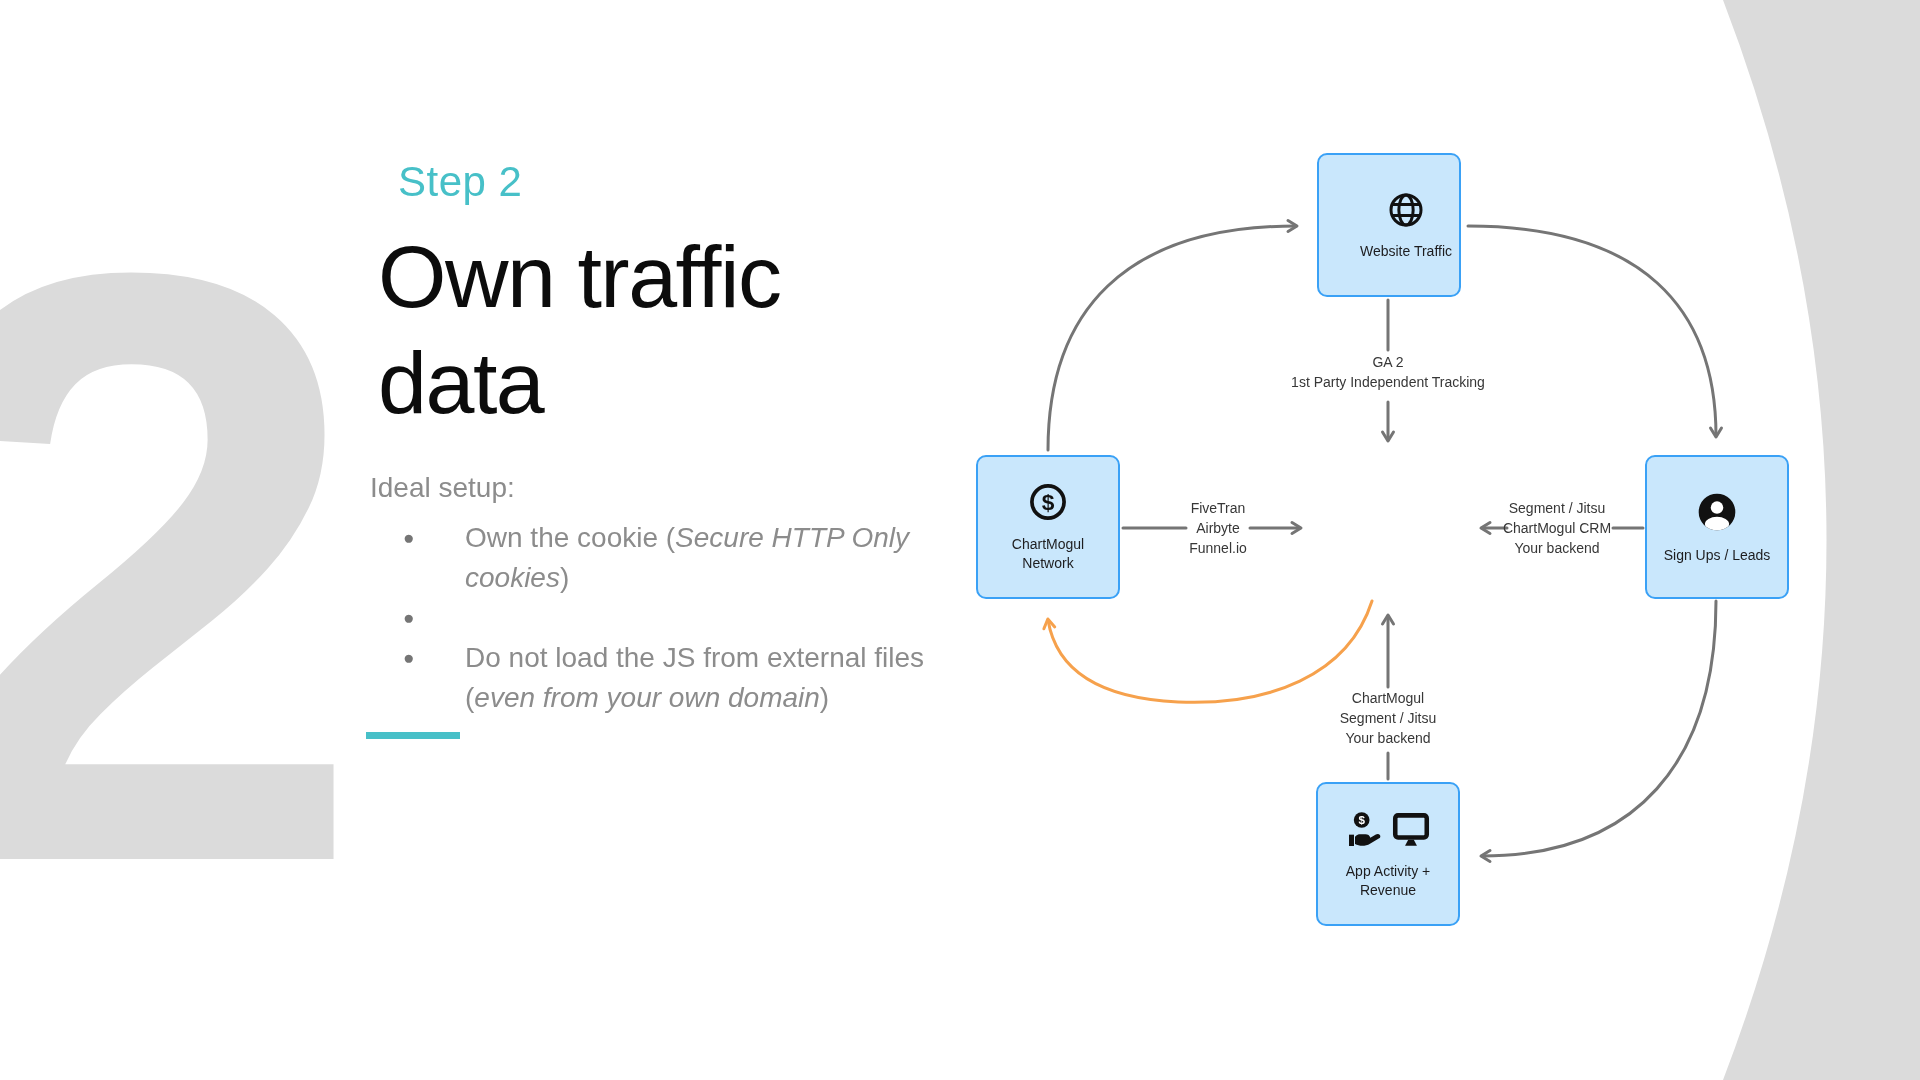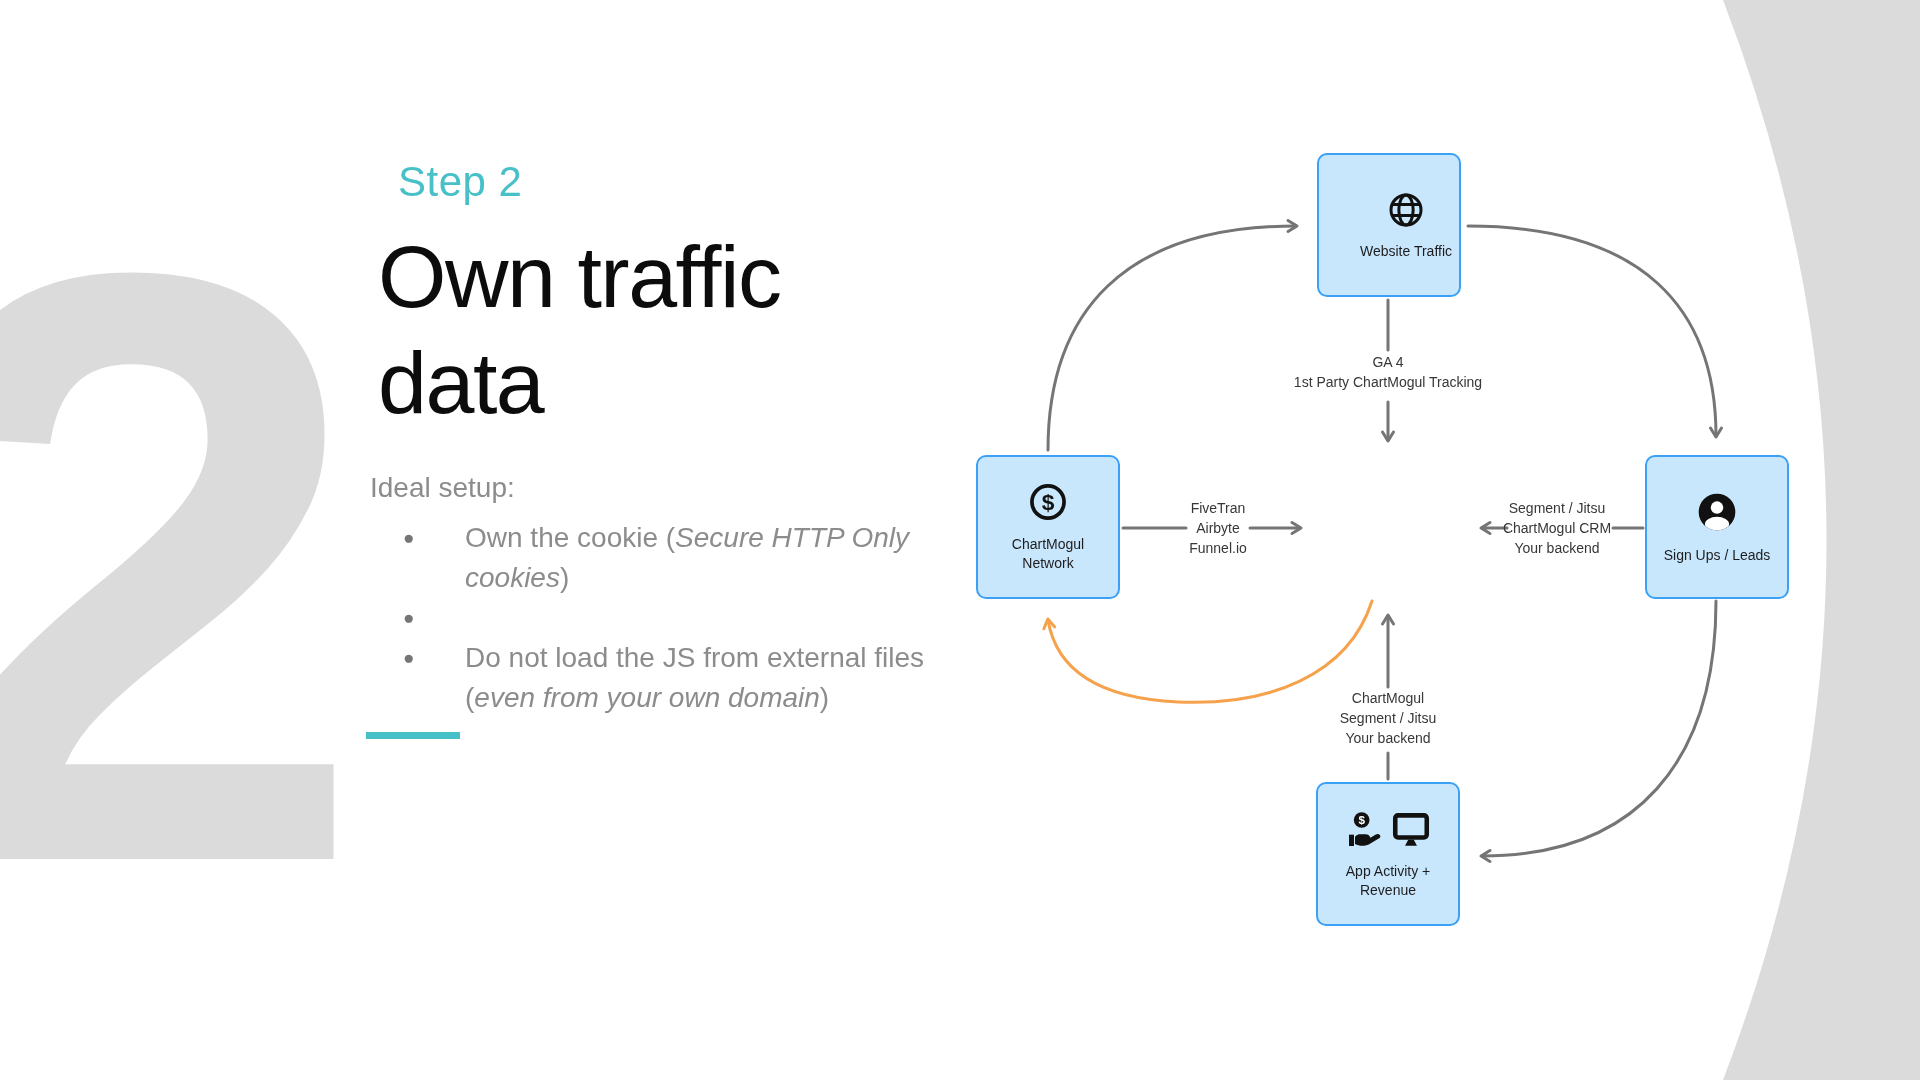--- a/index.html
+++ b/index.html
@@ -205,22 +205,22 @@
           <path d="M8.6,21.6 h6.8 l-1.8,-3.4 h-3.2 Z" fill="#111"></path>
         </svg>
       </div>
       <div class="node-label">
         <div>App Activity +</div>
         <div>Revenue</div>
       </div>
     </div>
 
     <div class="edge-label" style="left:1388px;top:352px;">
-      <div>GA 4</div>
-      <div>1st Party ChartMogul Tracking</div>
+      <div>GA 2</div>
+      <div>1st Party Independent Tracking</div>
     </div>
     <div class="edge-label" style="left:1218px;top:498px;">
       <div>FiveTran</div>
       <div>Airbyte</div>
       <div>Funnel.io</div>
     </div>
     <div class="edge-label" style="left:1557px;top:498px;">
       <div>Segment / Jitsu</div>
       <div>ChartMogul CRM</div>
       <div>Your backend</div>

